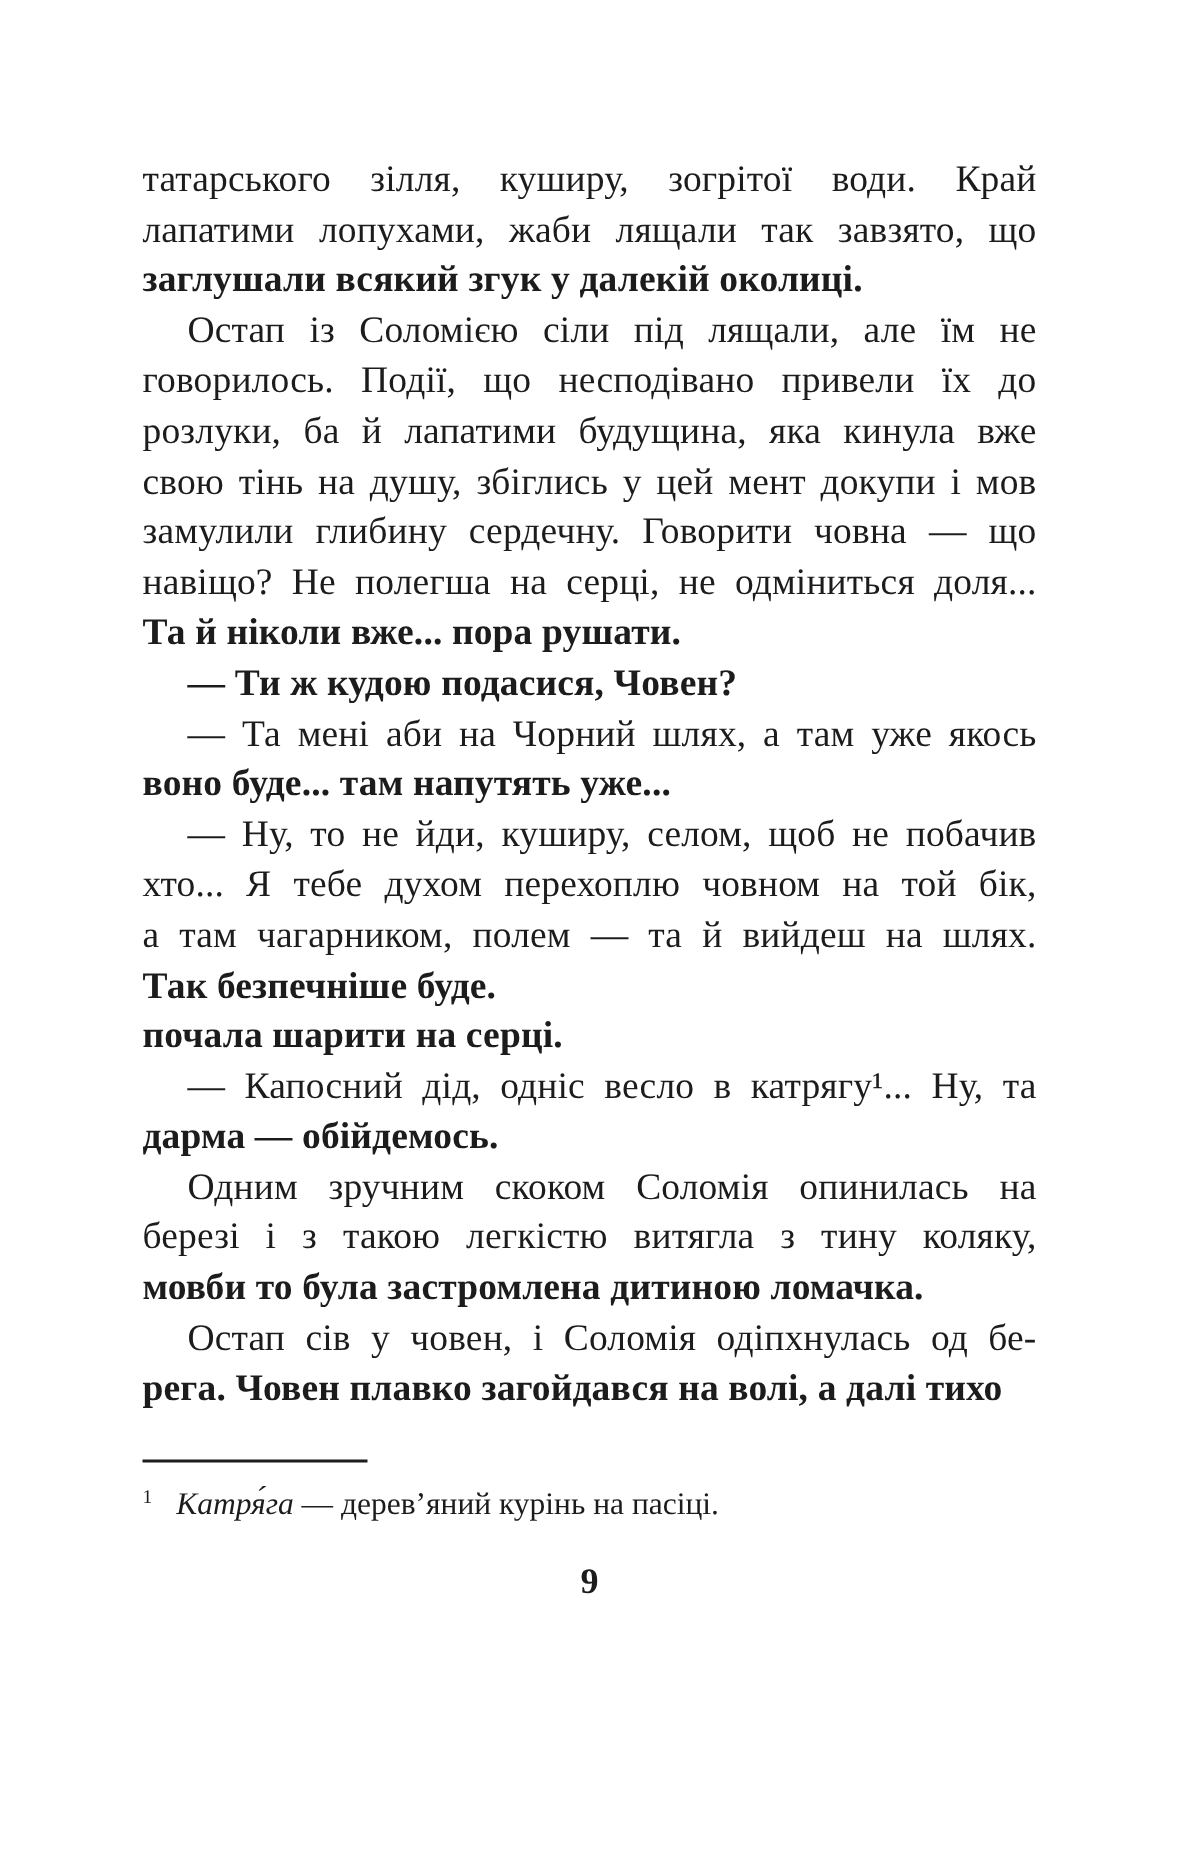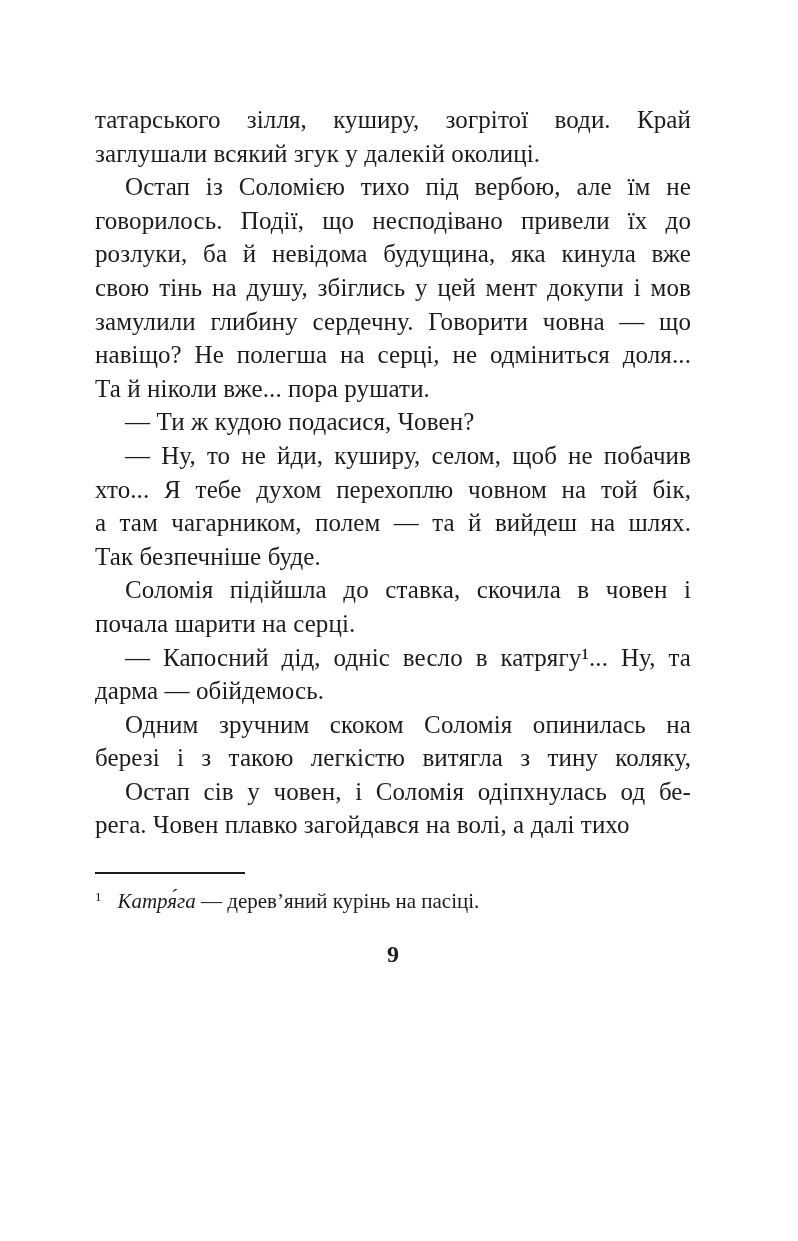--- a/index.html
+++ b/index.html
@@ -33,20 +33,21 @@
   .line {
     font-size: 25px;
     line-height: 33.6px;
     text-align: justify;
     text-align-last: justify;
     white-space: normal;
     letter-spacing: 0.1px;
   }
   .line.last {
     text-align-last: left;
+    font-weight: bold;
   }
   .paragraph.indent .line.first {
     text-indent: 30px;
   }
   .footnote {
     margin-top: 30px;
   }
   .footnote-rule {
     width: 150px;
     height: 0;
@@ -77,51 +78,56 @@
   }
 </style>
 </head>
 <body>
 
 <div class="page">
   <div class="text-column">
     <div id="paragraphs-container">
         <div class="paragraph">
           <div class="line first">татарського зілля, куширу, зогрітої води. Край</div>
+          <div class="line">лапатими лопухами, жаби лящали так завзято, що</div>
           <div class="line last">заглушали всякий згук у далекій околиці.</div>
         </div>
         <div class="paragraph indent">
-          <div class="line first">Остап із Соломією тихо під вербою, але їм не</div>
+          <div class="line first">Остап із Соломією сіли під лящали, але їм не</div>
           <div class="line">говорилось. Події, що несподівано привели їх до</div>
-          <div class="line">розлуки, ба й невідома будущина, яка кинула вже</div>
+          <div class="line">розлуки, ба й лапатими будущина, яка кинула вже</div>
           <div class="line">свою тінь на душу, збіглись у цей мент докупи і мов</div>
           <div class="line">замулили глибину сердечну. Говорити човна — що</div>
           <div class="line">навіщо? Не полегша на серці, не одміниться доля...</div>
           <div class="line last">Та й ніколи вже... пора рушати.</div>
         </div>
         <div class="paragraph indent">
           <div class="line first last">— Ти ж кудою подасися, Човен?</div>
         </div>
         <div class="paragraph indent">
+          <div class="line first">— Та мені аби на Чорний шлях, а там уже якось</div>
+          <div class="line last">воно буде... там напутять уже...</div>
+        </div>
+        <div class="paragraph indent">
           <div class="line first">— Ну, то не йди, куширу, селом, щоб не побачив</div>
           <div class="line">хто... Я тебе духом перехоплю човном на той бік,</div>
           <div class="line">а там чагарником, полем — та й вийдеш на шлях.</div>
           <div class="line last">Так безпечніше буде.</div>
         </div>
         <div class="paragraph indent">
-          <div class="line first">Соломія підійшла до ставка, скочила в човен і</div>
           <div class="line last">почала шарити на серці.</div>
         </div>
         <div class="paragraph indent">
           <div class="line first">— Капосний дід, одніс весло в катрягу¹... Ну, та</div>
           <div class="line last">дарма — обійдемось.</div>
         </div>
         <div class="paragraph indent">
           <div class="line first">Одним зручним скоком Соломія опинилась на</div>
           <div class="line">березі і з такою легкістю витягла з тину коляку,</div>
+          <div class="line last">мовби то була застромлена дитиною ломачка.</div>
         </div>
         <div class="paragraph indent">
           <div class="line first">Остап сів у човен, і Соломія одіпхнулась од бе-</div>
           <div class="line last">рега. Човен плавко загойдався на волі, а далі тихо</div>
         </div>
       </div>
 
     <div class="footnote">
       <div class="footnote-rule"></div>
       <div class="footnote-line"><span class="fn-marker">1</span><span class="fn-term">Катря́га</span> <span class="fn-definition">— дерев’яний курінь на пасіці.</span></div>

